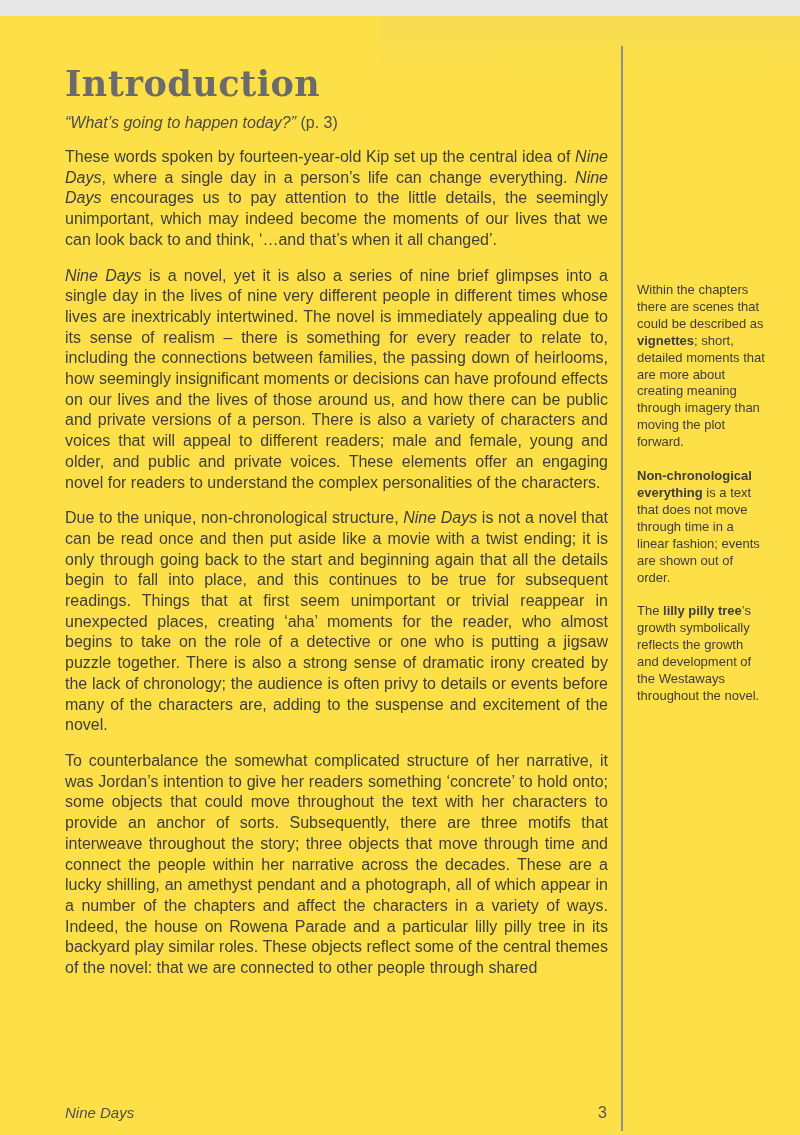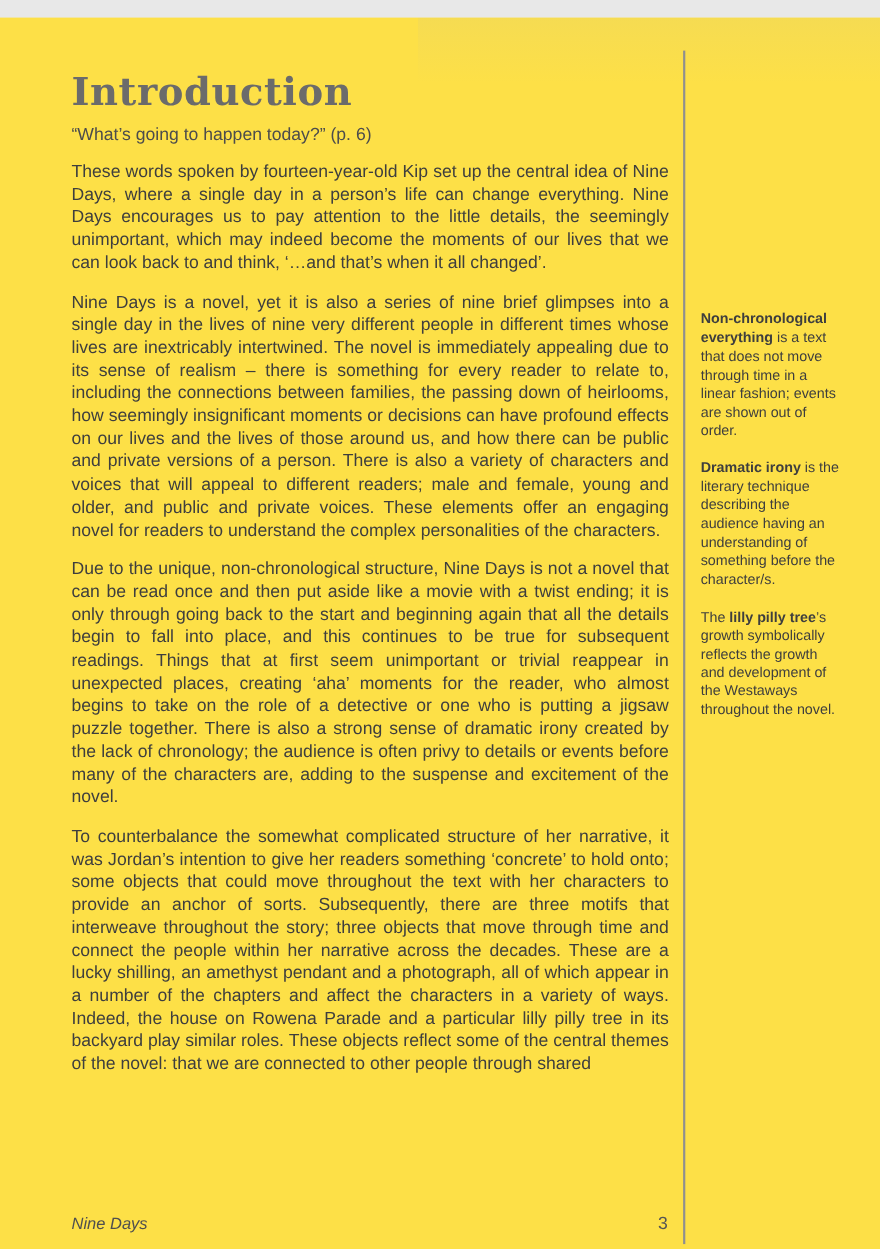--- a/index.html
+++ b/index.html
@@ -61,21 +61,21 @@
   .sidebar {
     position: absolute;
     left: 637px;
     top: 266px;
     width: 128px;
     font-size: 13px;
     line-height: 16.9px;
     color: #3e3e3e;
   }
   .margin-note { margin: 0 0 17px 0; }
-  .seg-i { }
+  .seg-i { font-style: italic; }
   .seg-b { font-weight: bold; }
   .footer-book {
     position: absolute;
     left: 65px;
     top: 1088px;
     font-size: 15px;
     font-style: italic;
     color: #4f4f4f;
   }
   .footer-page-num {
@@ -88,31 +88,31 @@
     color: #555555;
   }
 </style>
 </head>
 <body>
 
 <div class="page">
 
   <div class="main-col">
     <h1 class="page-title">Introduction</h1>
-    <div class="subtitle"><span class="seg-i">“What’s going to happen today?”</span><span> (p. 6)</span></div>
+    <div class="subtitle"><span class="seg-i">“What’s going to happen today?”</span><span> (p. 3)</span></div>
     <p class="body-para"><span>These words spoken by fourteen-year-old Kip set up the central idea of </span><span class="seg-i">Nine Days</span><span>, where a single day in a person’s life can change everything. </span><span class="seg-i">Nine Days</span><span> encourages us to pay attention to the little details, the seemingly unimportant, which may indeed become the moments of our lives that we can look back to and think, ‘…and that’s when it all changed’.</span></p>
     <p class="body-para"><span class="seg-i">Nine Days</span><span> is a novel, yet it is also a series of nine brief glimpses into a single day in the lives of nine very different people in different times whose lives are inextricably intertwined. The novel is immediately appealing due to its sense of realism – there is something for every reader to relate to, including the connections between families, the passing down of heirlooms, how seemingly insignificant moments or decisions can have profound effects on our lives and the lives of those around us, and how there can be public and private versions of a person. There is also a variety of characters and voices that will appeal to different readers; male and female, young and older, and public and private voices. These elements offer an engaging novel for readers to understand the complex personalities of the characters.</span></p>
     <p class="body-para"><span>Due to the unique, non-chronological structure, </span><span class="seg-i">Nine Days</span><span> is not a novel that can be read once and then put aside like a movie with a twist ending; it is only through going back to the start and beginning again that all the details begin to fall into place, and this continues to be true for subsequent readings. Things that at first seem unimportant or trivial reappear in unexpected places, creating ‘aha’ moments for the reader, who almost begins to take on the role of a detective or one who is putting a jigsaw puzzle together. There is also a strong sense of dramatic irony created by the lack of chronology; the audience is often privy to details or events before many of the characters are, adding to the suspense and excitement of the novel.</span></p>
     <p class="body-para"><span>To counterbalance the somewhat complicated structure of her narrative, it was Jordan’s intention to give her readers something ‘concrete’ to hold onto; some objects that could move throughout the text with her characters to provide an anchor of sorts. Subsequently, there are three motifs that interweave throughout the story; three objects that move through time and connect the people within her narrative across the decades. These are a lucky shilling, an amethyst pendant and a photograph, all of which appear in a number of the chapters and affect the characters in a variety of ways. Indeed, the house on Rowena Parade and a particular lilly pilly tree in its backyard play similar roles. These objects reflect some of the central themes of the novel: that we are connected to other people through shared</span></p>
   </div>
 
   <div class="vrule"></div>
 
   <aside class="sidebar">
+    <div class="margin-note"><span>Within the chapters there are scenes that could be described as </span><span class="seg-b">vignettes</span><span>; short, detailed moments that are more about creating meaning through imagery than moving the plot forward.</span></div>
     <div class="margin-note"><span class="seg-b">Non-chronological everything</span><span> is a text that does not move through time in a linear fashion; events are shown out of order.</span></div>
-    <div class="margin-note"><span class="seg-b">Dramatic irony</span><span> is the literary technique describing the audience having an understanding of something before the character/s.</span></div>
     <div class="margin-note"><span>The </span><span class="seg-b">lilly pilly tree</span><span>’s growth symbolically reflects the growth and development of the Westaways throughout the novel.</span></div>
   </aside>
 
   <div class="footer-book">Nine Days</div>
   <div class="footer-page-num">3</div>
 
 </div>
 
 </body></html>

